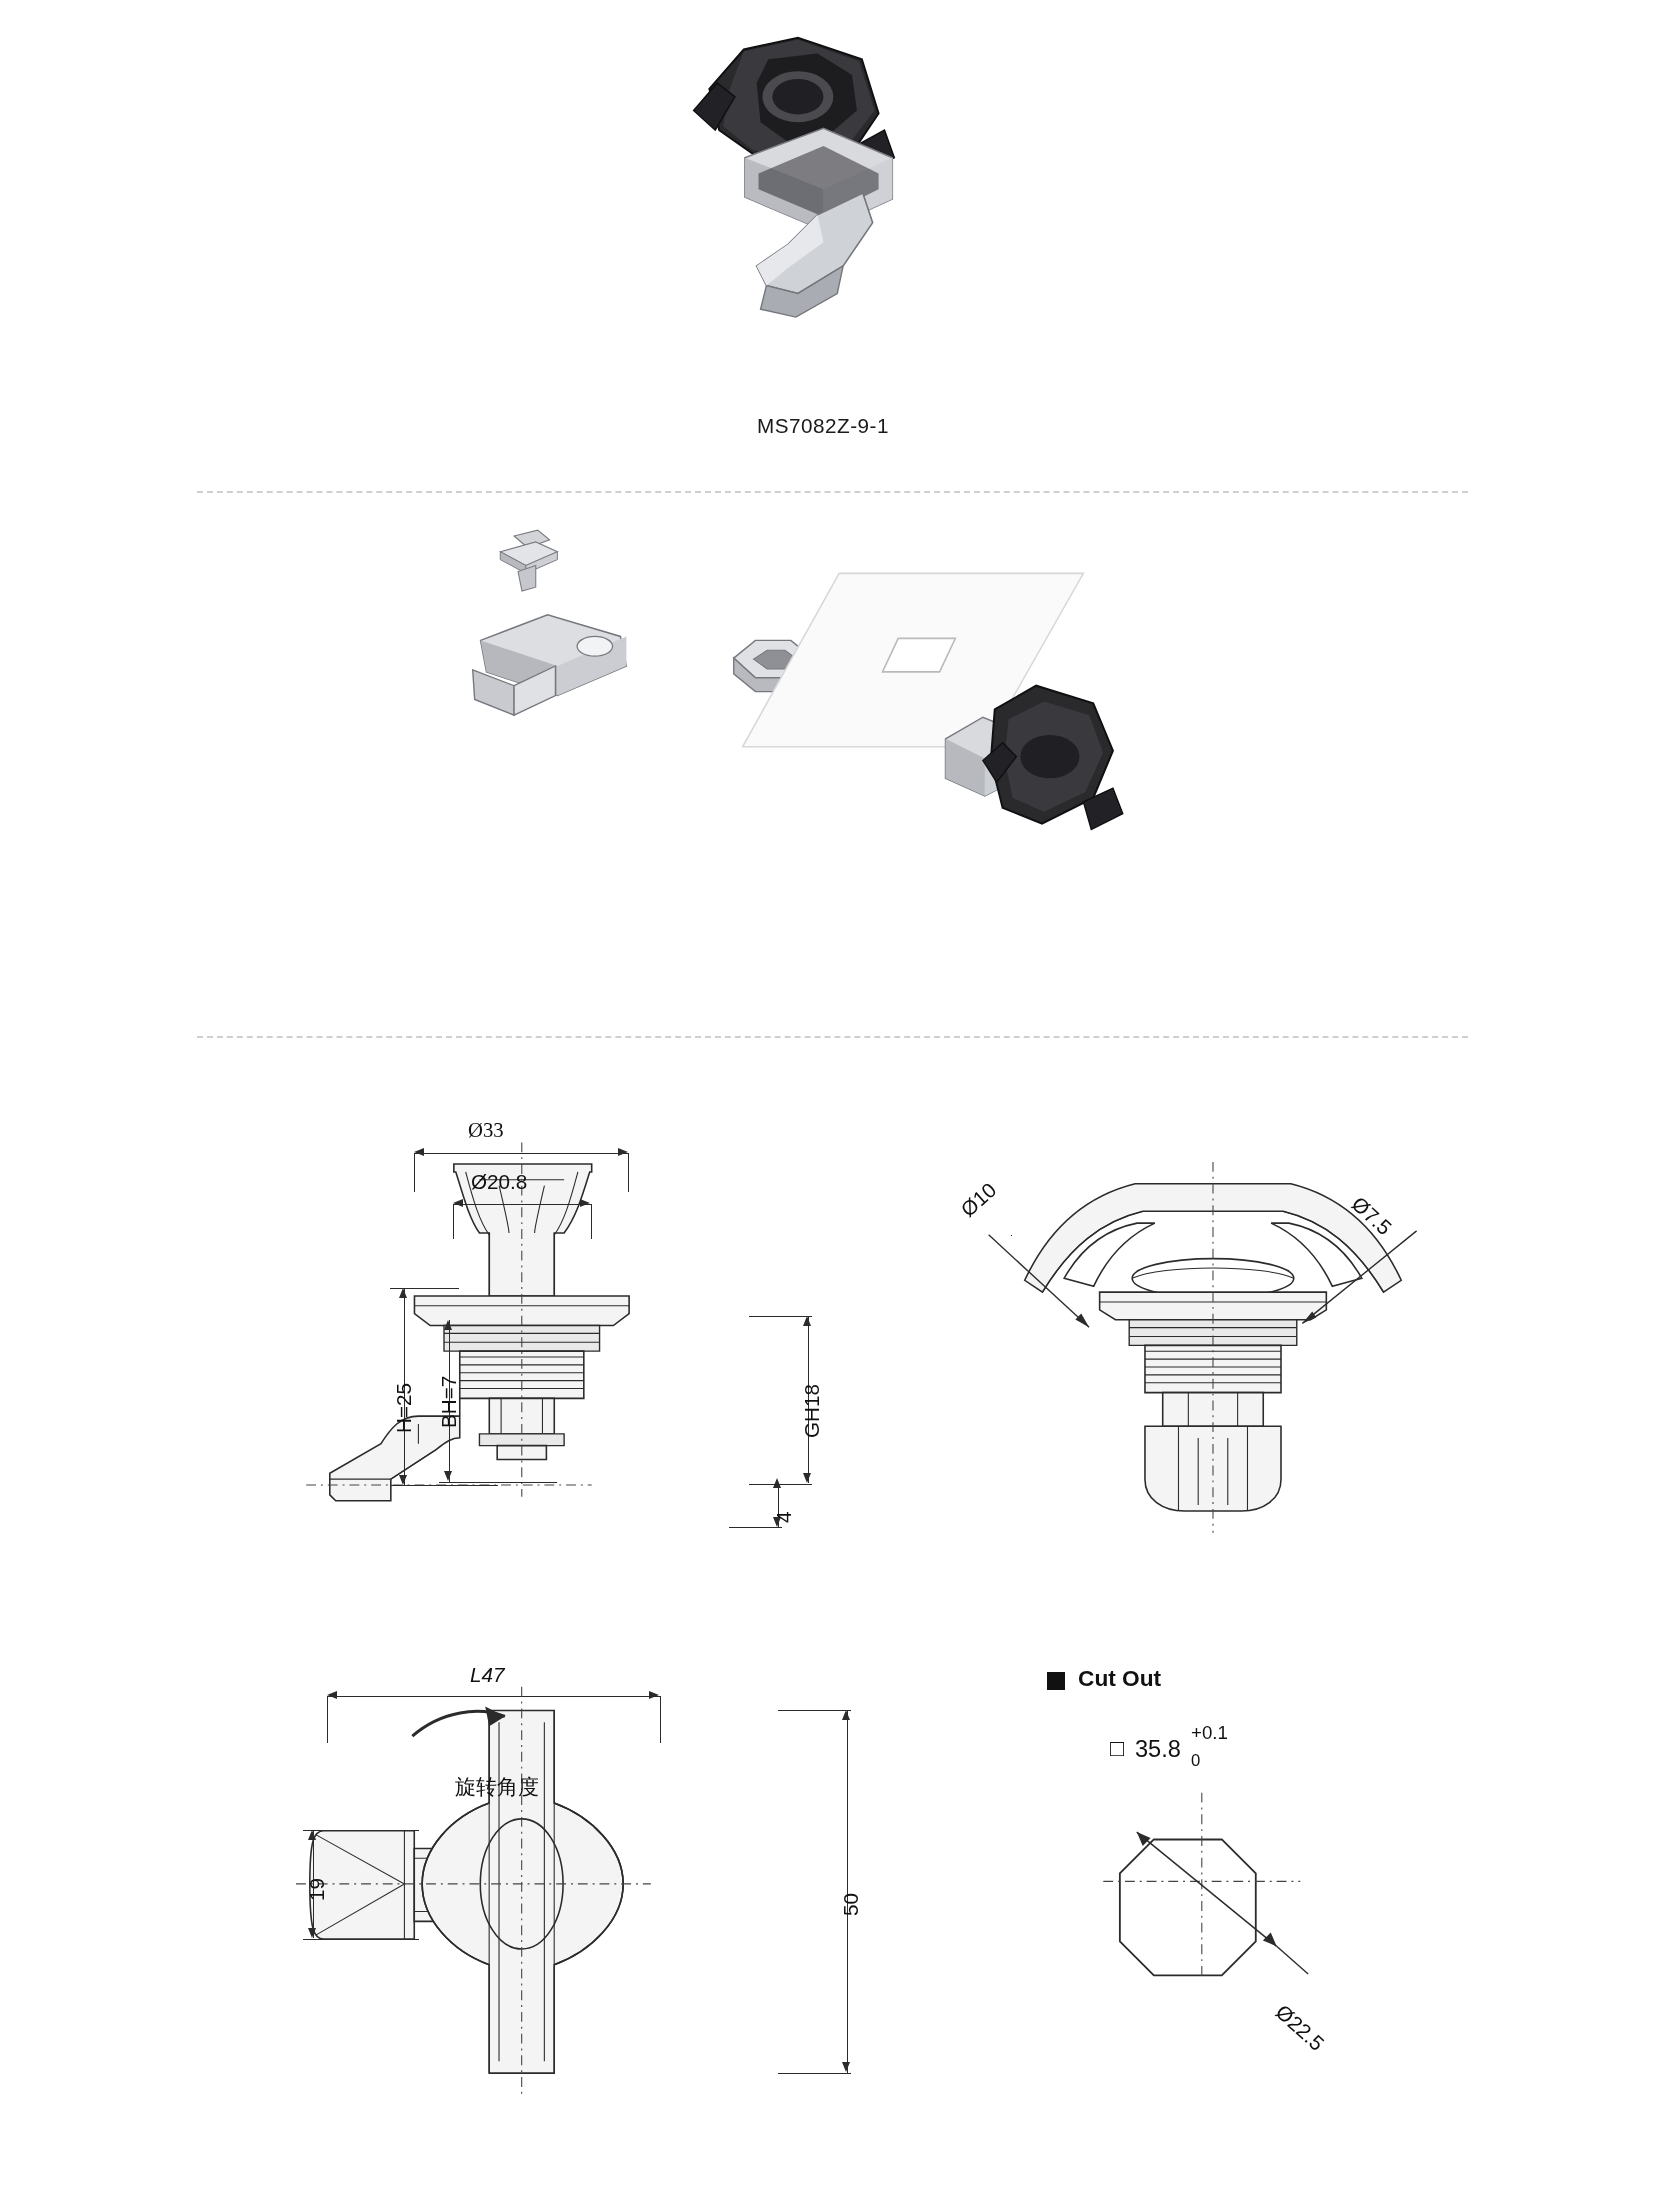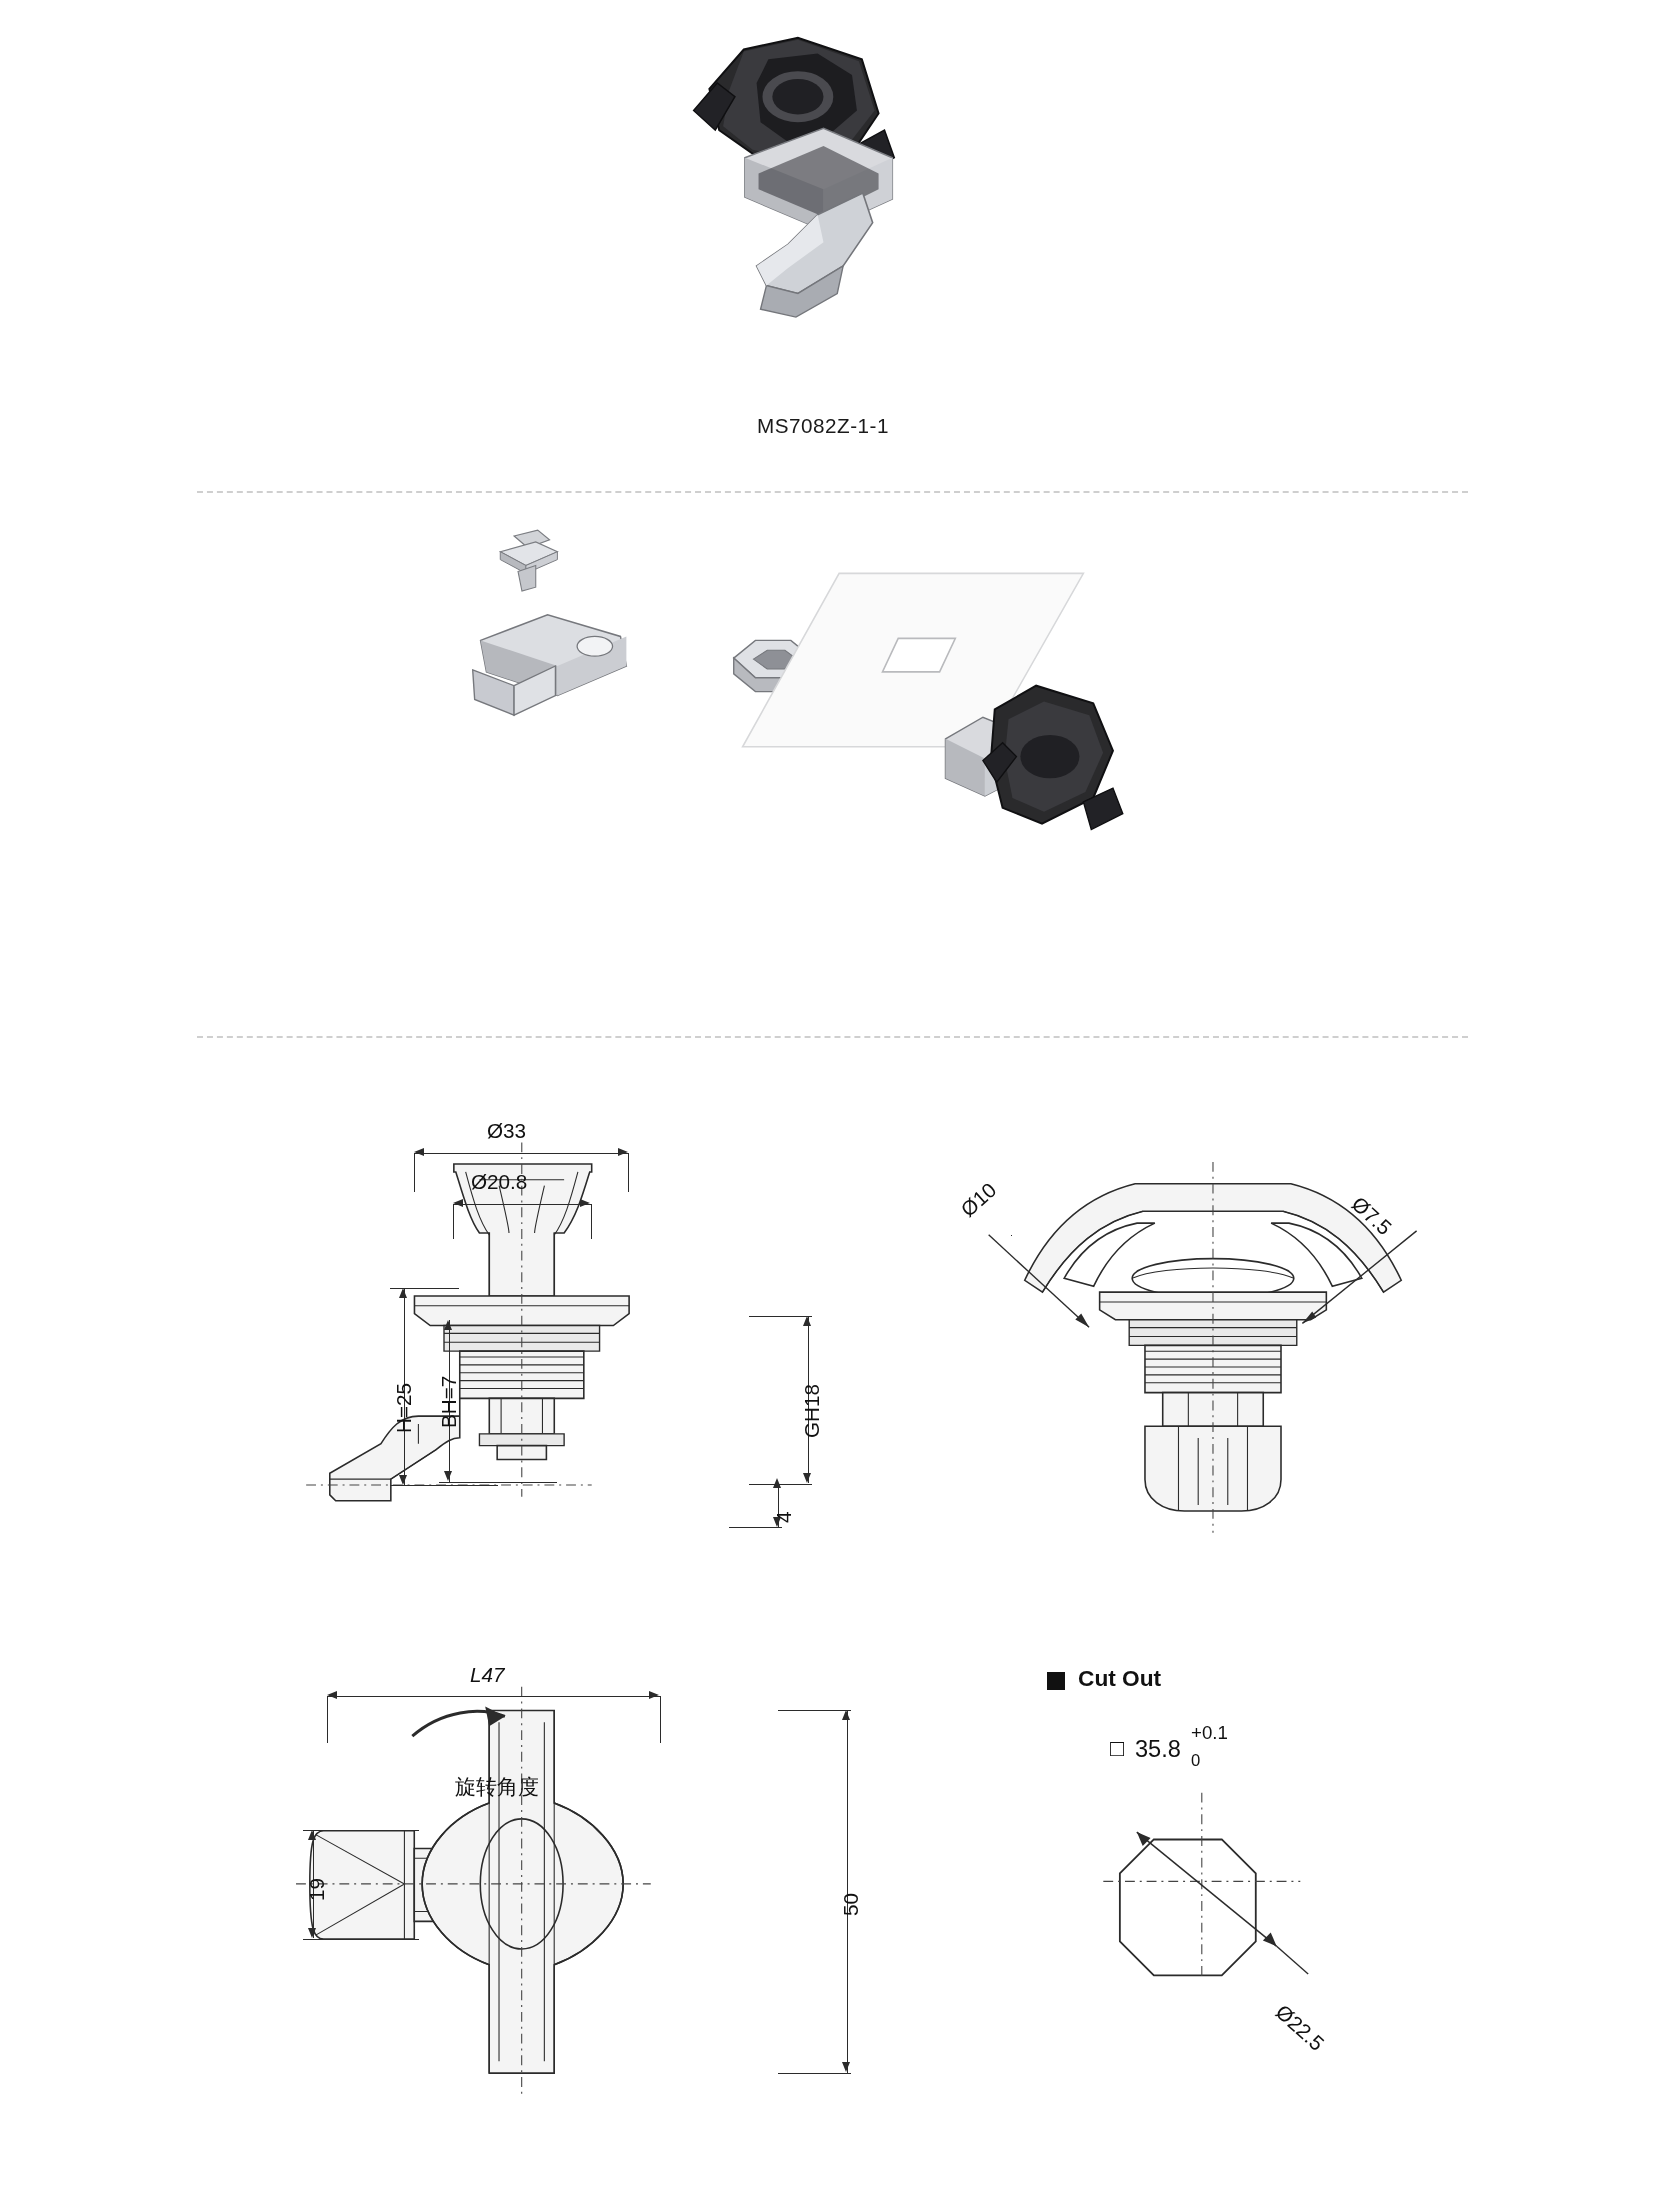--- a/index.html
+++ b/index.html
@@ -60,21 +60,21 @@
       </g>
 
       <g>
         <path d="M170 198 L216 176 L226 206 L196 250 L150 278 L118 270 L108 250 L140 228 Z" fill="#cfd2d7" stroke="#74767b" stroke-width="1.6"></path>
         <path d="M118 270 L150 278 L196 250 L190 278 L148 302 L112 294 Z" fill="#a9acb2" stroke="#74767b" stroke-width="1.4"></path>
         <path d="M170 198 L140 228 L108 250 L118 270 L140 252 L176 226 Z" fill="#e6e8ec"></path>
       </g>
     </svg>
   </div>
 
-  <div class="caption" style="left:611px;top:414px;width:424px;">MS7082Z-1-1</div>
+  <div class="caption" style="left:611px;top:414px;width:424px;">MS7082Z-9-1</div>
 
   <div class="divider" style="top:491px;"></div>
 
   <div style="position:absolute;left:453px;top:522px;width:788px;height:483px;">
     <svg width="788" height="483" viewBox="0 0 800 490">
 
       <g>
         <path d="M62 14 L86 8 L98 18 L76 26 Z" fill="#d2d4d8" stroke="#7b7d82" stroke-width="1.2"></path>
         <path d="M48 30 L84 20 L106 30 L74 44 Z" fill="#e2e4e8" stroke="#7b7d82" stroke-width="1.2"></path>
         <path d="M48 30 L74 44 L74 52 L48 38 Z" fill="#b7b9be" stroke="#7b7d82" stroke-width="1"></path>
@@ -161,21 +161,21 @@
       <line class="stdash" x1="229" y1="40" x2="229" y2="400"></line>
       <line class="stdash" x1="10" y1="388" x2="300" y2="388"></line>
     </svg>
   </div>
 
   <div class="ln h" style="left:414px;top:1153px;width:215px;"></div>
   <div class="arrow ar-l" style="left:414px;top:1148px;"></div>
   <div class="arrow ar-r" style="left:618px;top:1148px;"></div>
   <div class="ln v" style="left:414px;top:1153px;height:39px;"></div>
   <div class="ln v" style="left:628px;top:1153px;height:39px;"></div>
-  <div class="dimtxt" style="left:487px;top:1119px;">Ø33</div>
+  <div class="dimtxt" style="left:468px;top:1119px;font-family:Liberation Serif, serif;">Ø33</div>
 
   <div class="ln h" style="left:453px;top:1204px;width:138px;"></div>
   <div class="arrow ar-l" style="left:453px;top:1199px;"></div>
   <div class="arrow ar-r" style="left:580px;top:1199px;"></div>
   <div class="ln v" style="left:453px;top:1204px;height:35px;"></div>
   <div class="ln v" style="left:591px;top:1204px;height:35px;"></div>
   <div class="dimtxt" style="left:471px;top:1170px;text-align:right;">Ø20.8</div>
 
   <div class="ln v" style="left:404px;top:1288px;width:1px;height:197px;"></div>
   <div class="arrow ar-u" style="left:399px;top:1288px;"></div>

